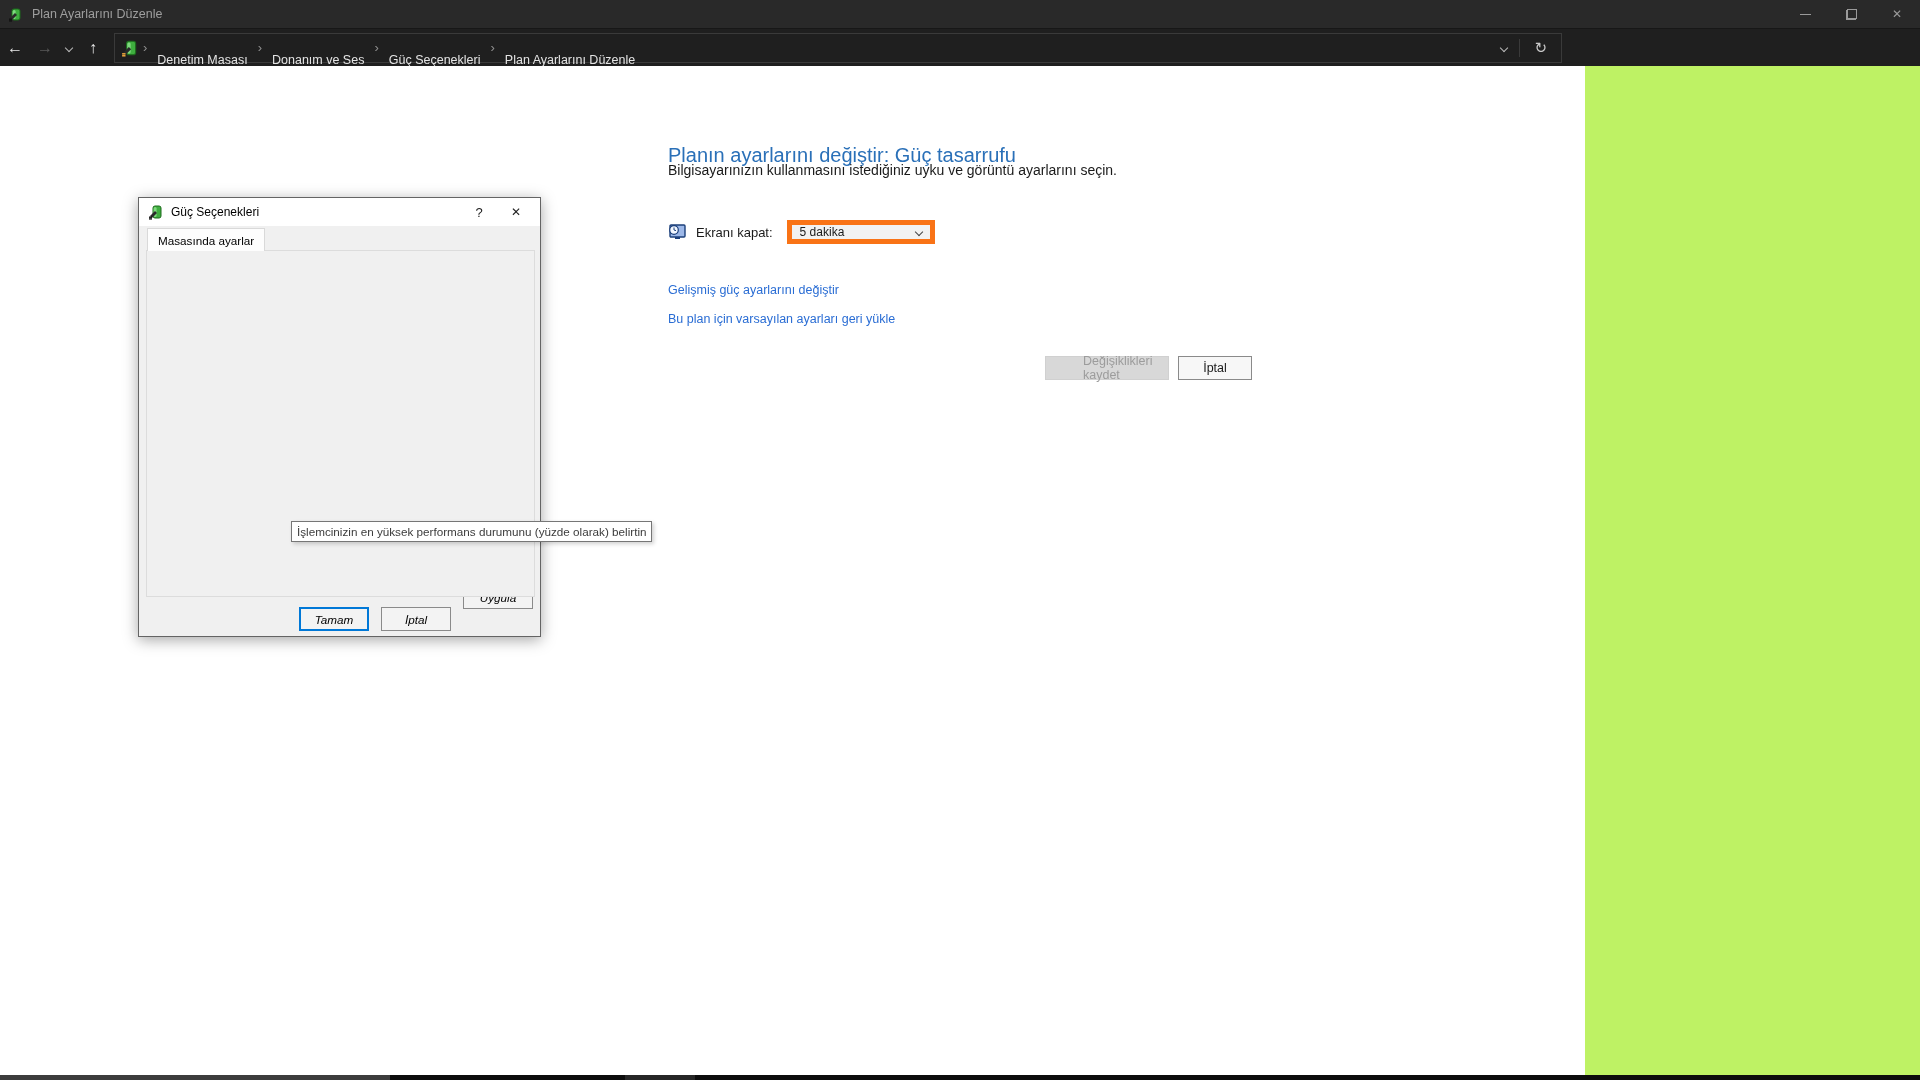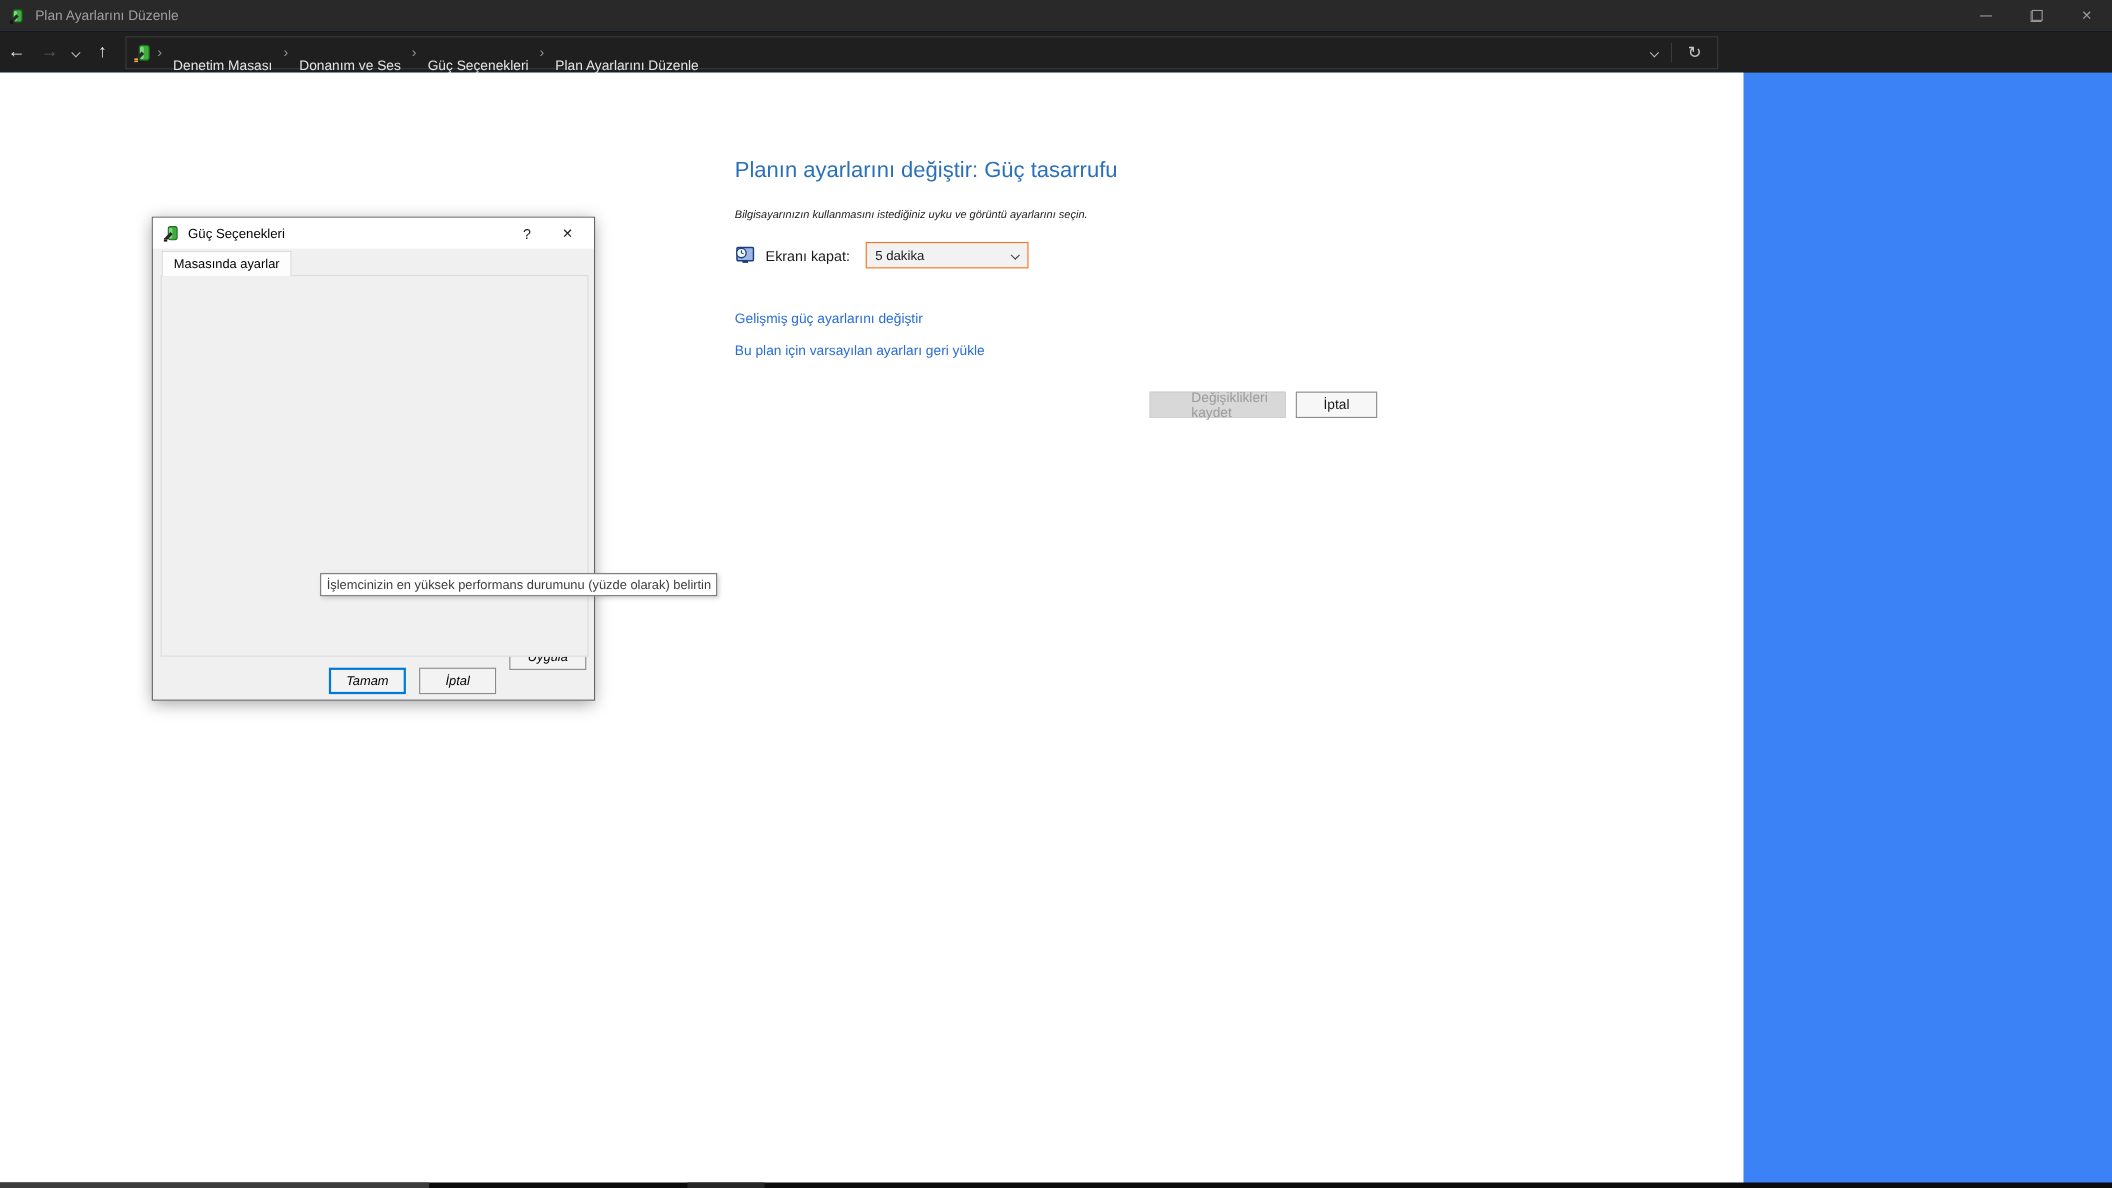--- a/index.html
+++ b/index.html
@@ -1,18 +1,18 @@
 <!DOCTYPE html>
 <html><head>
 <meta charset="utf-8">
 <style>
   * { margin:0; padding:0; box-sizing:border-box; }
   html,body { width:1920px; height:1080px; overflow:hidden; background:#fff;
     font-family:"Liberation Sans","DejaVu Sans",sans-serif; }
-  .screen { position:relative; width:1920px; height:1080px; background:#3b82f6; }
+  .screen { position:relative; width:1920px; height:1080px; background:#bef264; }
 
   
   .titlebar { position:absolute; left:0; top:0; width:1920px; height:28px;
     background:#292929; display:flex; align-items:center; padding-left:8px; }
   .titlebar .title { color:#9e9e9e; font-size:12.5px; margin-left:8px; }
   .win-controls { position:absolute; right:0; top:0; height:28px; display:flex; }
   .wc { width:46px; height:28px; display:flex; align-items:center; justify-content:center; color:#9a9a9a; font-size:12px; }
   .wc-min-glyph { width:11px; border-top:1px solid #9a9a9a; display:inline-block; }
   .wc-restore-glyph { position:relative; width:11px; height:11px; display:inline-block; }
   .wc-restore-glyph::before { content:""; position:absolute; left:0; bottom:0; width:8px; height:8px; border:1px solid #9a9a9a; }
@@ -34,25 +34,25 @@
   .addr-divider { width:1px; height:18px; background:#3a3a3a; margin:0 6px; }
   .refresh { color:#c8c8c8; font-size:15px; padding:0 8px; }
 
   .searchbox { height:30px; flex:0 0 340px; margin-left:12px; margin-right:10px; border:1px solid #3c3c3c;
     display:flex; align-items:center; padding:0 10px; }
   .searchbox .placeholder { color:#7f7f7f; font-size:12.5px; flex:1; }
 
   
   .content { position:absolute; left:0; top:66px; width:1585px; height:1014px; background:#fff; }
   .page-title { position:absolute; left:668px; top:78px; font-size:20px; color:#2a70b8; font-weight:400; }
-  .page-sub { position:absolute; left:668px; top:124px; font-size:10px; color:#1a1a1a;font-style:italic; }
+  .page-sub { position:absolute; left:668px; top:96px; font-size:14px; color:#1a1a1a; }
 
   .display-row { position:absolute; left:668px; top:154px; display:flex; align-items:center; }
   .display-row .lbl { font-size:13px; color:#1a1a1a; margin:0 14px 0 10px;text-align:right; }
-  .combo { height:24px; background:#f2f2f2; border:1px solid #f97316; display:flex; align-items:center;
+  .combo { height:24px; background:#f2f2f2; border:5px solid #f97316; display:flex; align-items:center;
     font-size:12px; color:#1a1a1a; padding:0 8px; }
   .combo .ctext { flex:1; }
   .combo .chev { border-color:#444; }
   .display-combo { width:148px; }
 
   .tasklink { position:absolute; left:668px; font-size:12.5px; color:#2a6dd4; cursor:pointer; }
 
   .btnrow-save { position:absolute; left:1045px; top:290px; width:124px; height:24px;
     background:#d8d8d8; border:1px solid #d0d0d0; color:#9c9c9c; font-size:12.5px;
     display:flex; align-items:center; justify-content:center;padding-left:37px; }

